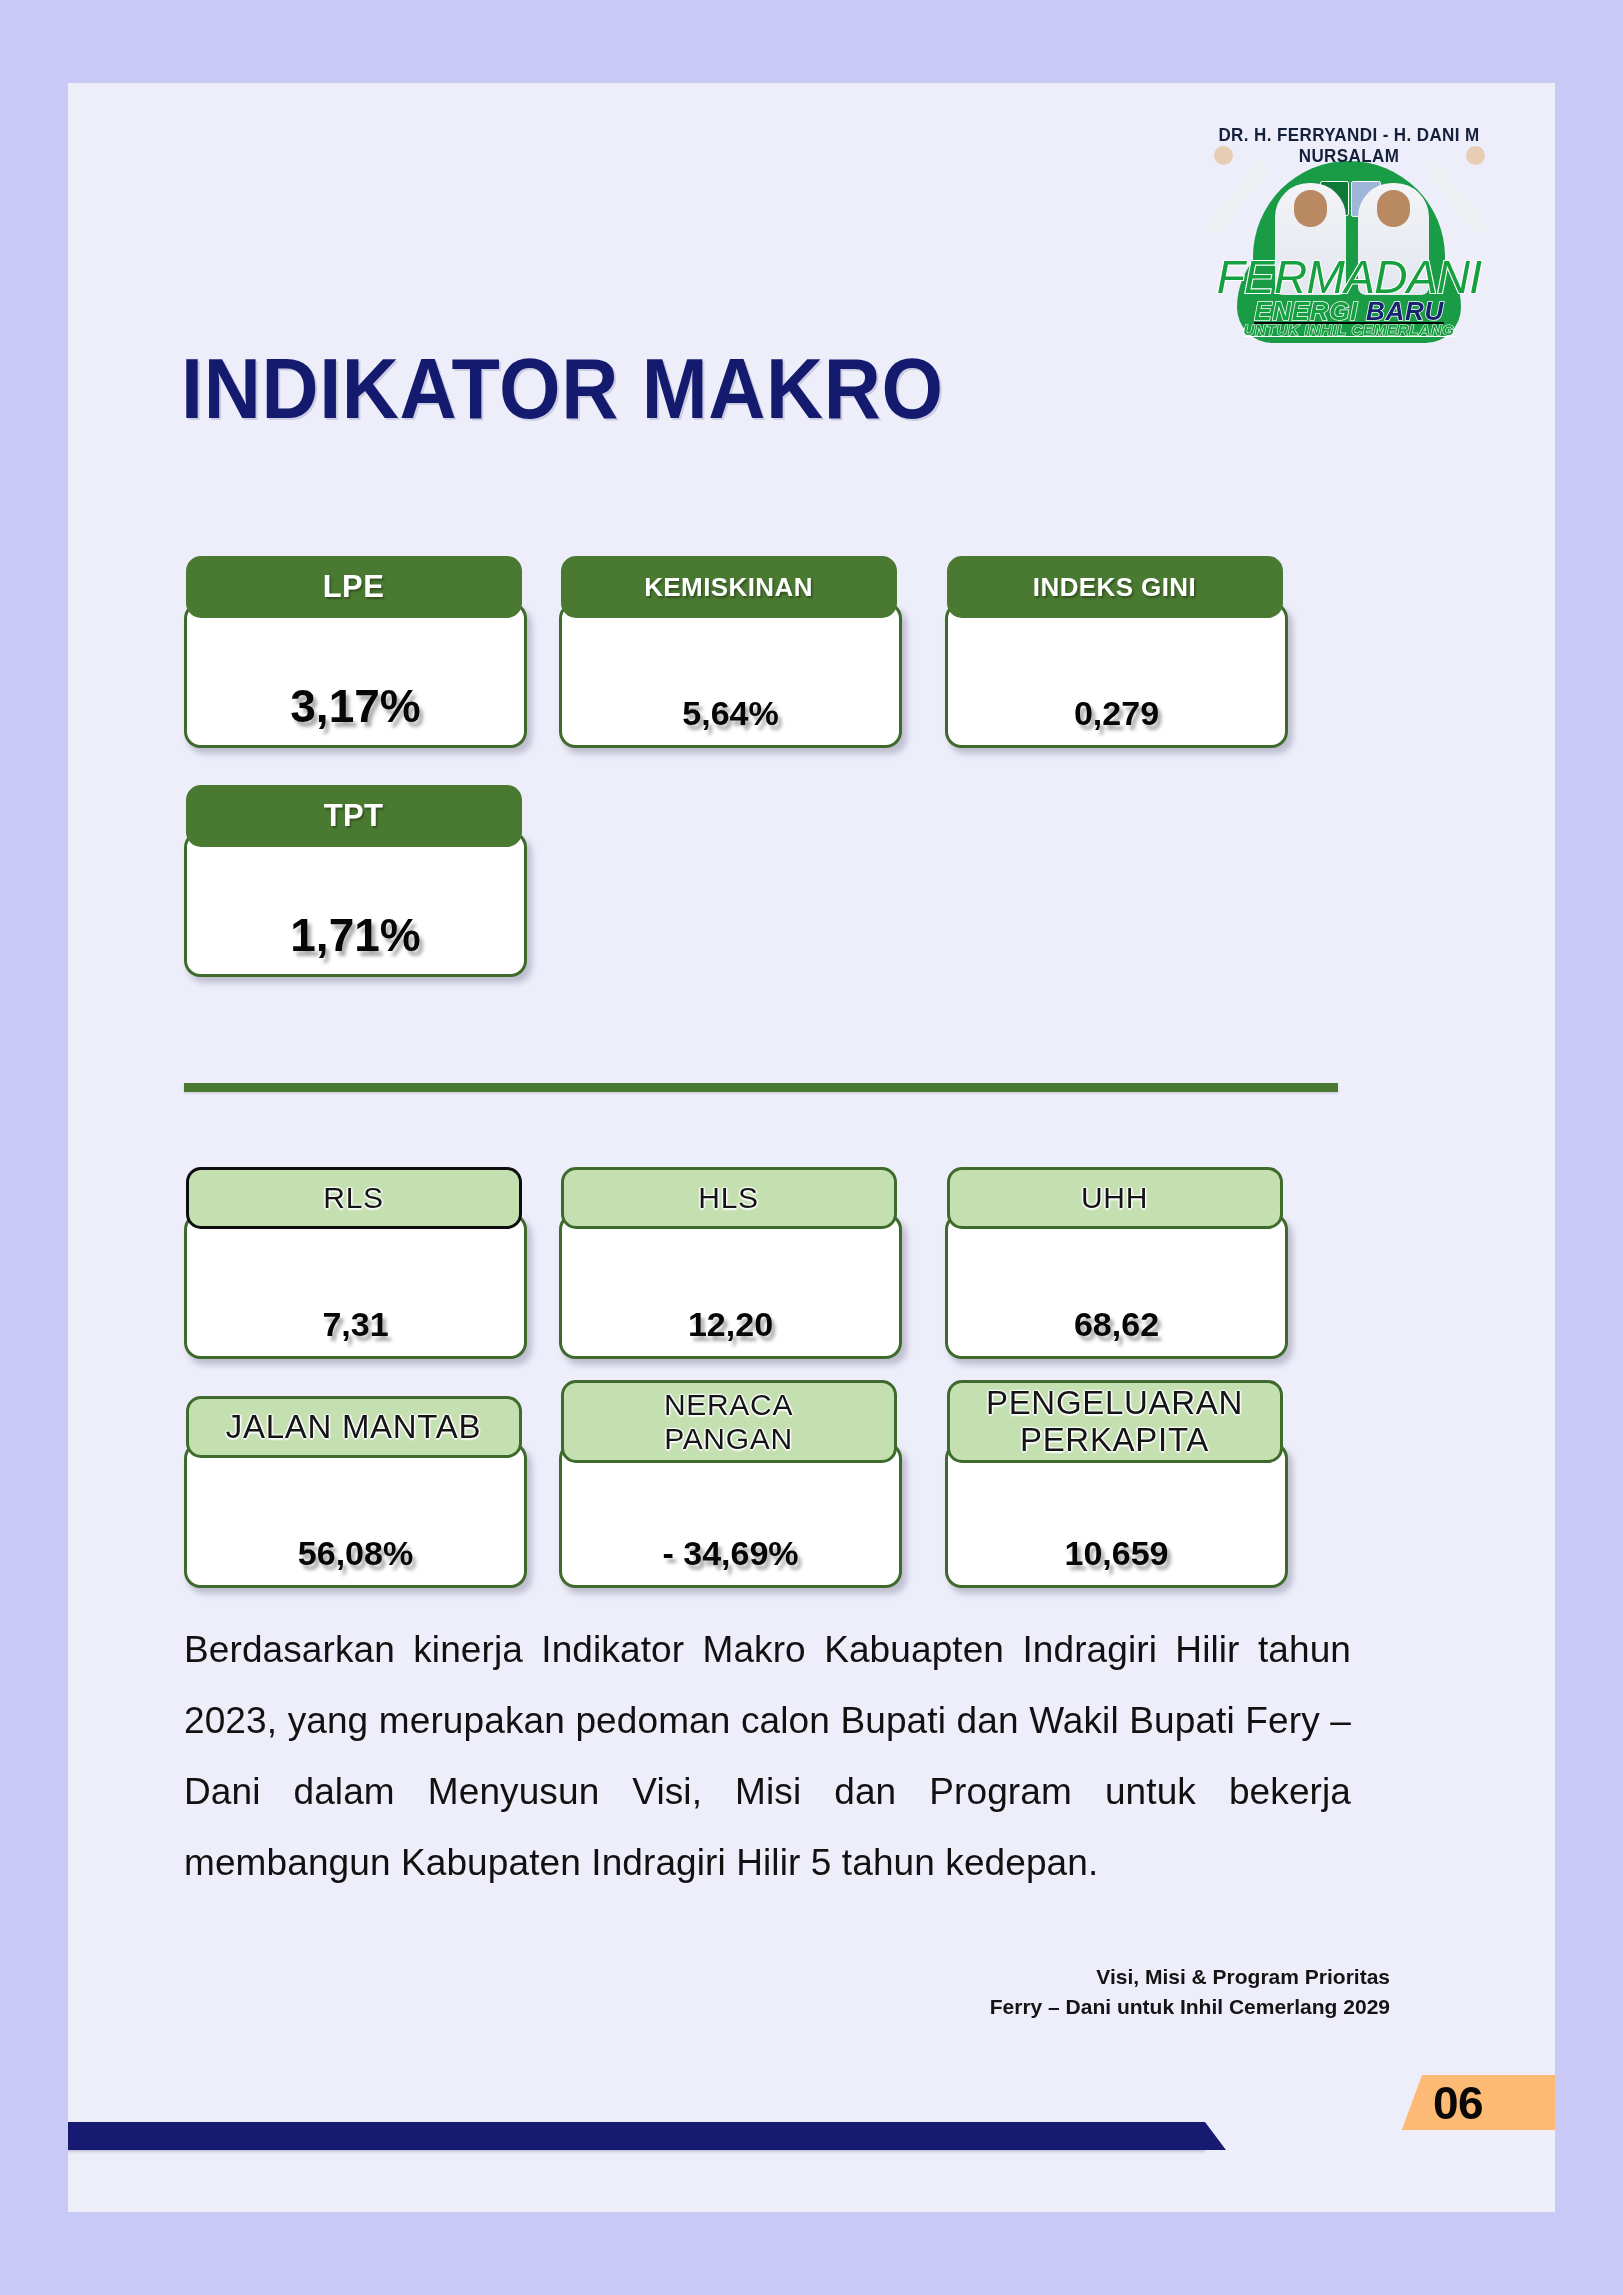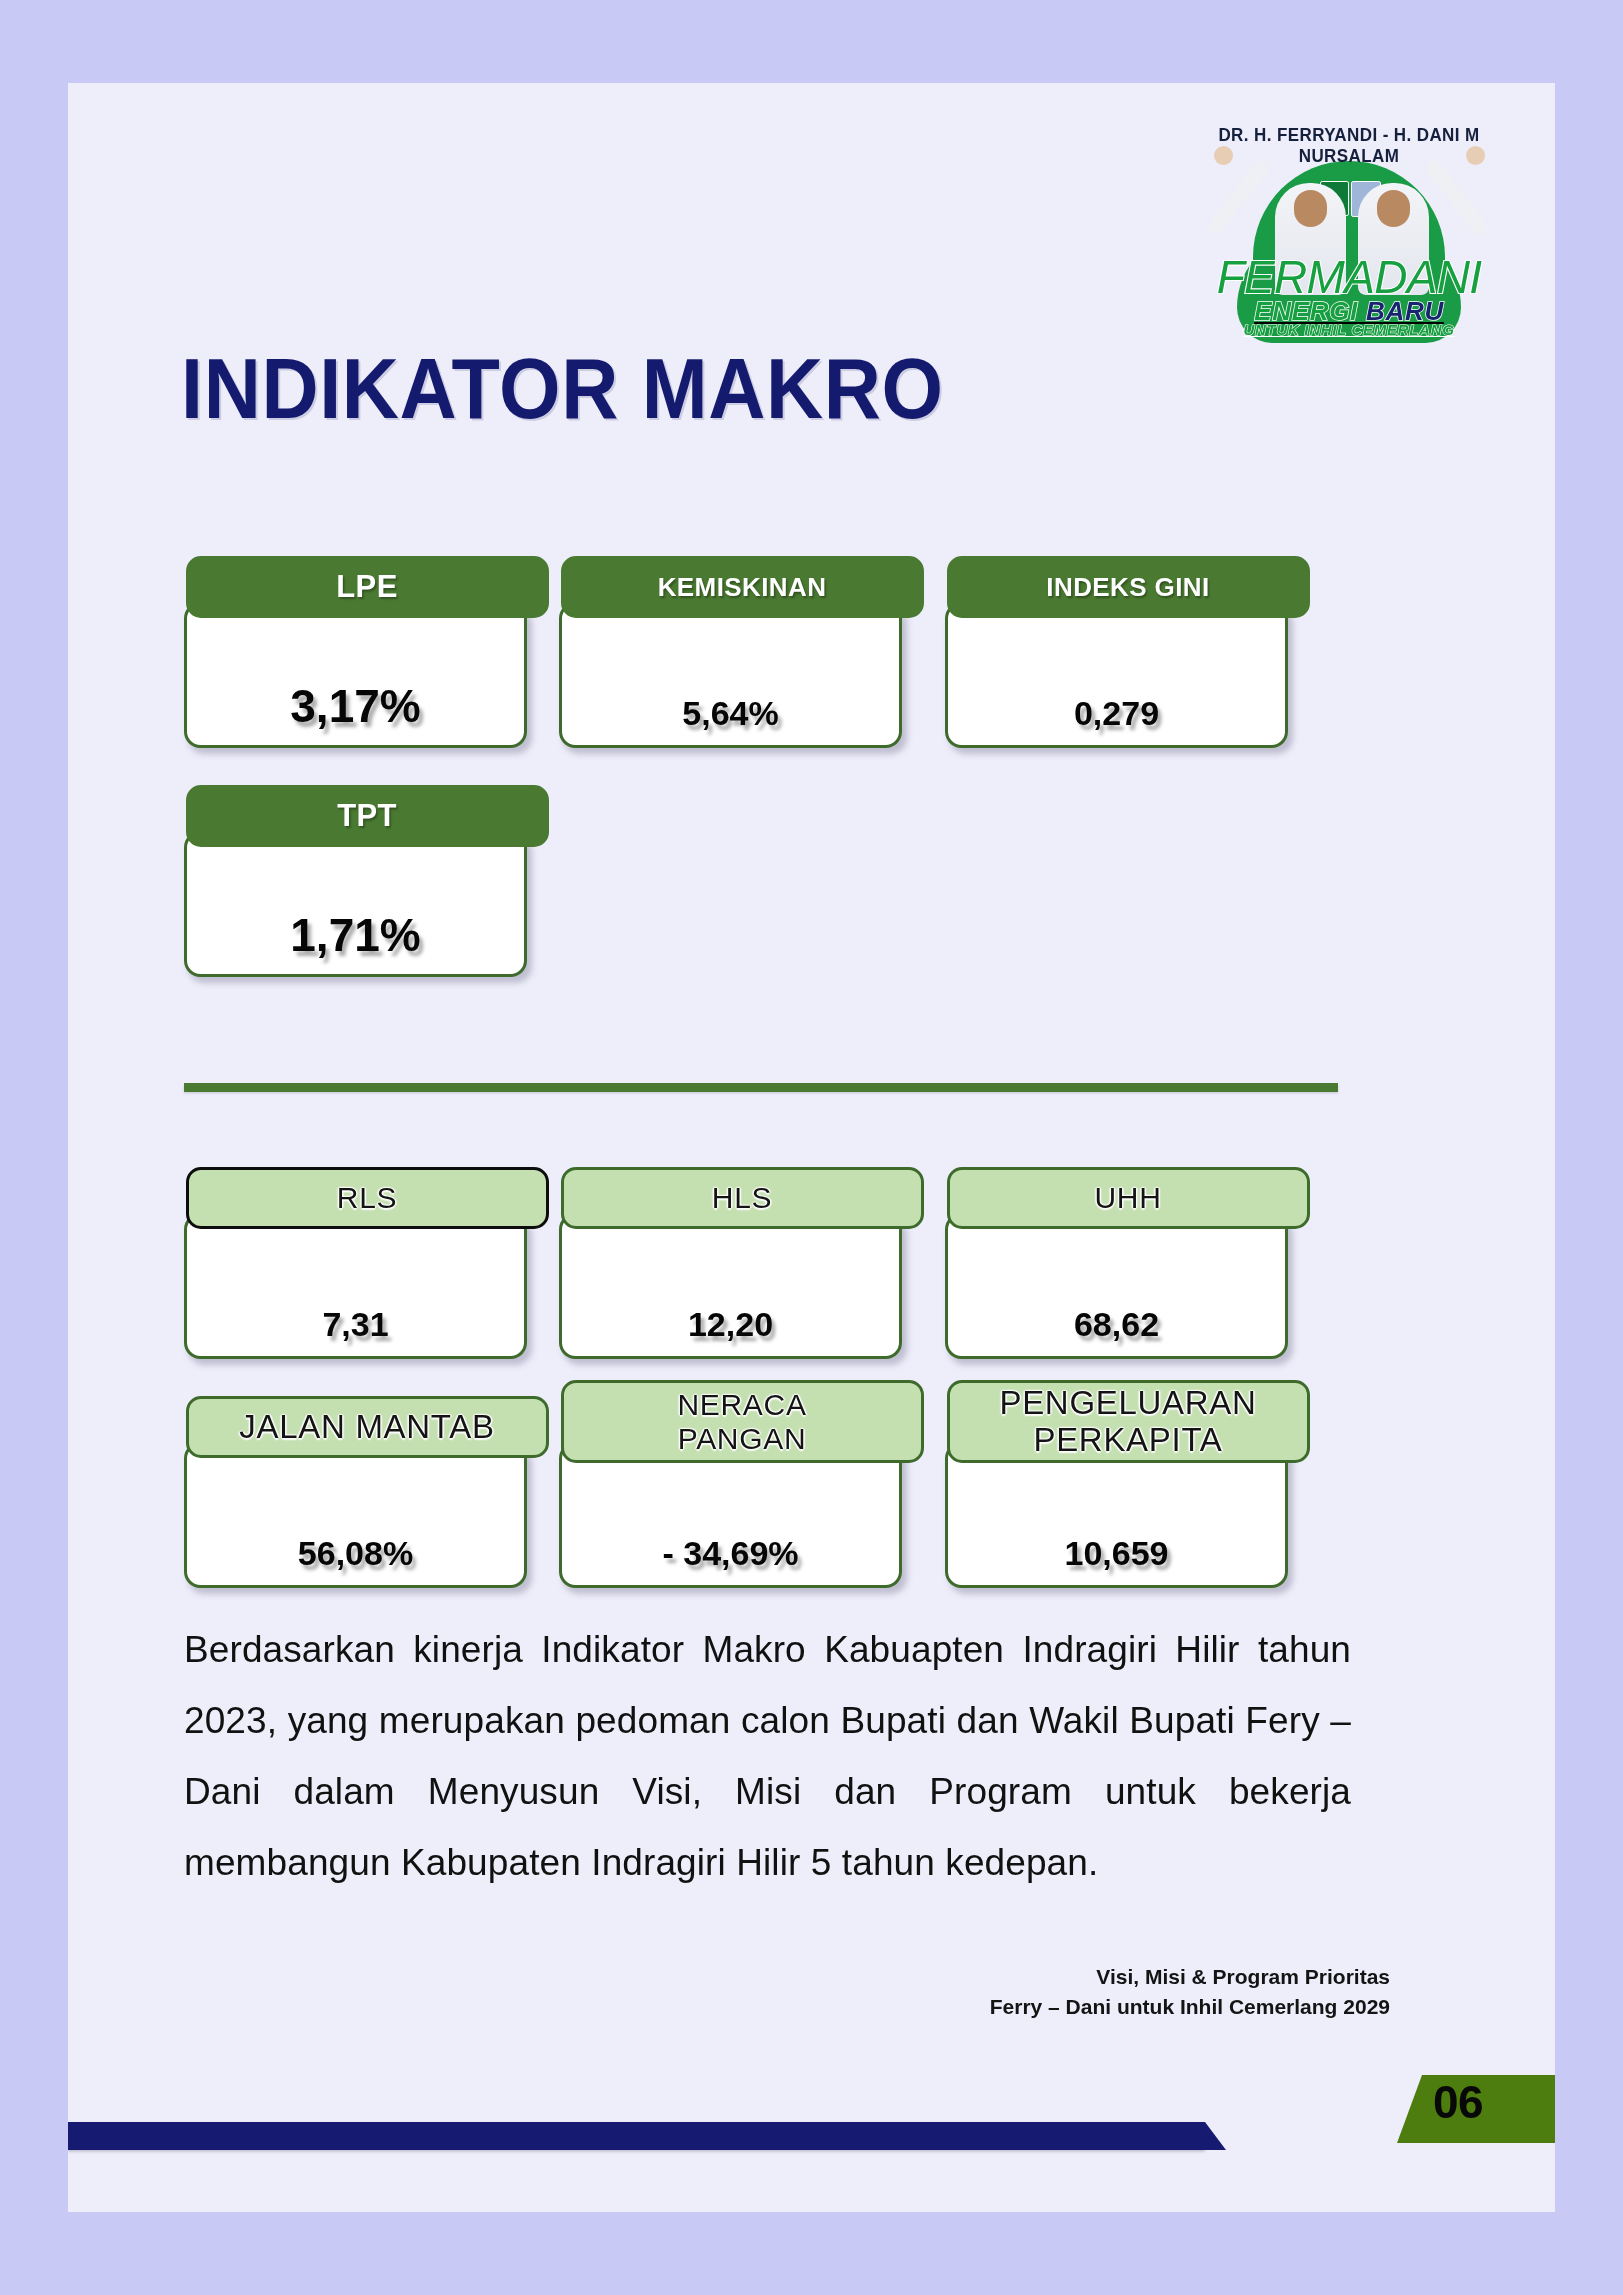--- a/index.html
+++ b/index.html
@@ -206,21 +206,21 @@
     padding-bottom: 12px;
     box-shadow: 4.5px 6px 6.7px rgba(80,80,110,0.30);
   }
   .card.dark .card-inner { border: 3.7px solid #3e6b2c; }
   .card.light .card-inner { border: 3.7px solid #3e6b2c; }
 
   .card-head {
     position: absolute;
     left: 1.5px;
     top: -46px;
-    width: 363px;
+    width: 336px;
     height: 62px;
     border-radius: 15px;
     box-sizing: border-box;
     display: flex;
     align-items: center;
     justify-content: center;
     text-align: center;
     z-index: 3;
   }
   .card.two-line .card-head {
@@ -337,24 +337,25 @@
     font-weight: bold;
     font-size: 21px;
     line-height: 1.45;
     color: #141414;
   }
   .page-badge {
     position: absolute;
     right: 0;
     top: 1992px;
     width: 158px;
-    height: 68px;
-    background: #4d7c0f;
+    height: 55px;
+    background: #fdba74;
     clip-path: polygon(25px 0, 158px 0, 158px 68px, 0 68px);
     display: flex;
+    align-items: center;
     justify-content: flex-start;
     padding-left: 36px;
     box-sizing: border-box;
   }
   .page-badge span {
     font-weight: bold;
     font-size: 46px;
     color: #080808;
     letter-spacing: -0.7px;
   }

